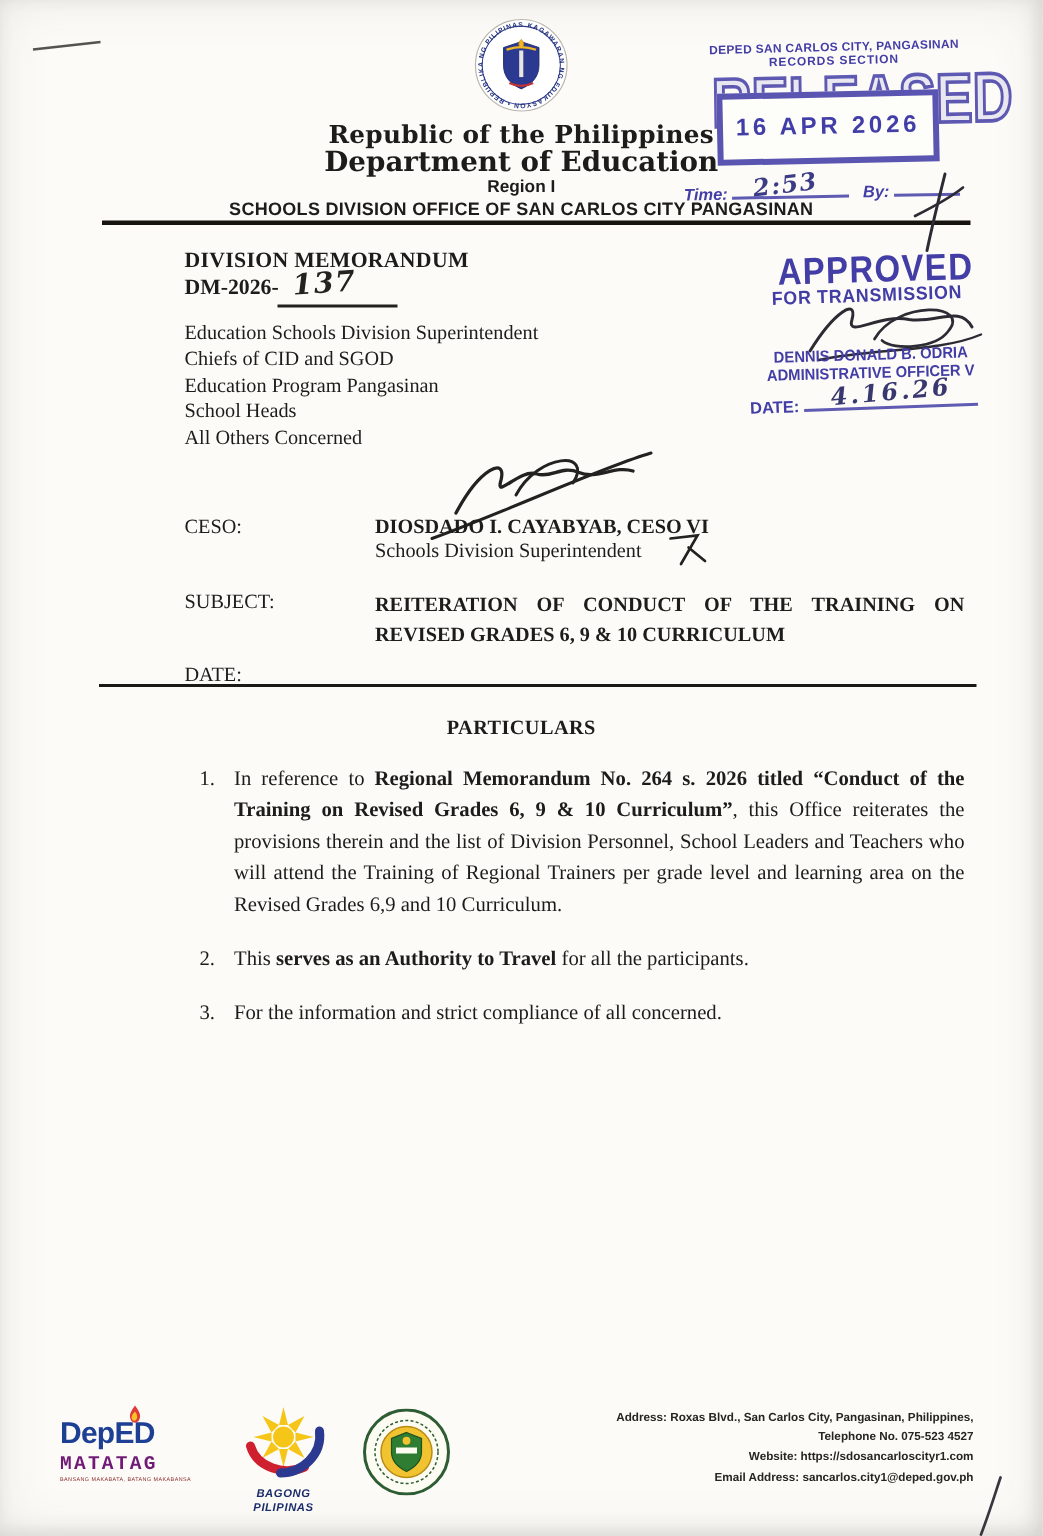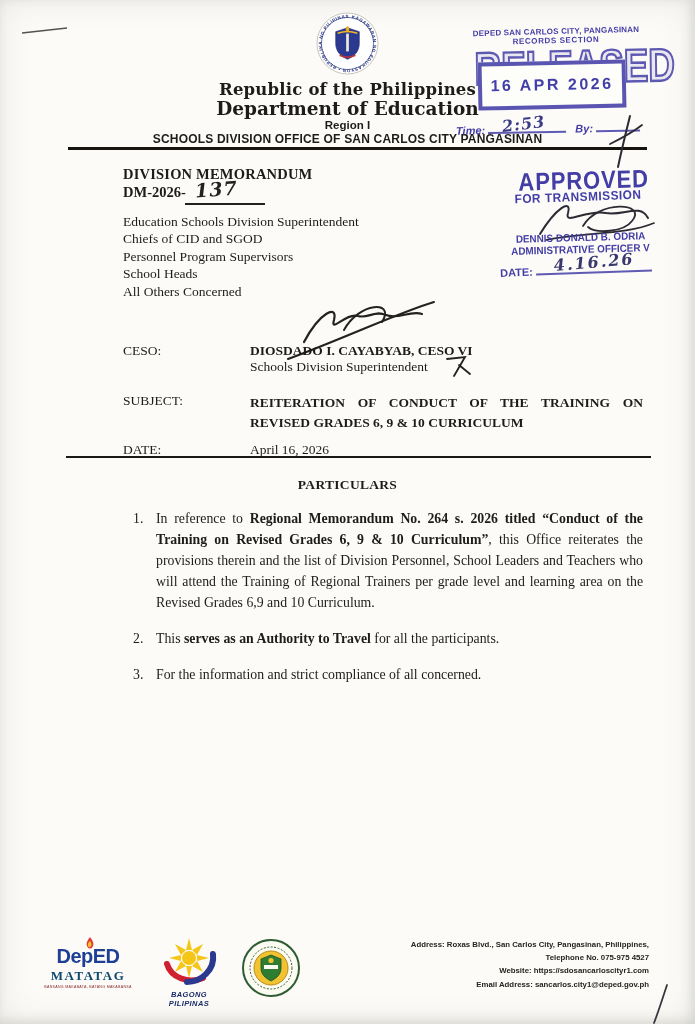--- a/index.html
+++ b/index.html
@@ -75,24 +75,24 @@
 
   
   .particulars { left:0; right:0; top:477px; text-align:center; font-weight:bold; font-size:13.5px; letter-spacing:0.3px; }
   .items { left:133px; right:52px; top:508px; }
   .memo-item { display:flex; margin-bottom:15px; }
   .item-num { width:23px; flex:none; font-size:13.8px; line-height:21px; }
   .item-text { flex:1; text-align:justify; font-size:13.8px; line-height:21px; }
 
   
   .footer-logos { left:40px; top:936px; display:flex; align-items:center; gap:14px; }
-  .logo-deped { position:relative; width:96px; height:62px; text-align:center; }
+  .logo-deped { position:relative; width:96px; height:62px; text-align:left; }
   .deped-word { font-family:"Liberation Sans", sans-serif; font-weight:800; font-size:20px; color:#1d3f94; letter-spacing:-0.5px; margin-top:8px; }
   .deped-flame { position:absolute; left:43px; top:0px; width:14px; height:16px; }
-  .matatag { font-family:Liberation Serif, serif; font-weight:800; font-size:13px; color:#0c4a6e; letter-spacing:1.5px; }
+  .matatag { font-family:Liberation Mono, monospace; font-weight:800; font-size:13px; color:#701a75; letter-spacing:1.5px; }
   .matatag-tag { font-family:"Liberation Sans", sans-serif; font-size:3.6px; color:#8a2b2b; letter-spacing:0.3px; margin-top:1px; }
   .logo-bp { width:78px; height:64px; text-align:center; }
   .bp-text { font-family:"Liberation Sans", sans-serif; font-weight:800; font-style:italic; font-size:7.5px; color:#1b2c6b; letter-spacing:0.4px; margin-top:-2px; }
   .footer-address { right:46px; top:938px; text-align:right; font-weight:bold; font-size:7.8px; line-height:13.2px; color:#26251f; }
 
   .crease { left:20px; top:24px; width:50px; height:12px; }
   .pen-mark { left:650px; top:983px; width:22px; height:42px; }
 </style>
 </head>
 <body>
@@ -161,21 +161,21 @@
     <span>DATE:</span>
     <span class="apv-date-line">
       <span class="apv-date-val">4.16.26</span>
     </span>
   </div>
 
   <div class="abs field-row to-row">
     <div class="field-value to-list">
         <div>Education Schools Division Superintendent</div>
         <div>Chiefs of CID and SGOD</div>
-        <div>Personnel Program Supervisors</div>
+        <div>Education Program Pangasinan</div>
         <div>School Heads</div>
         <div>All Others Concerned</div>
       </div>
   </div>
 
   <svg class="abs sig-super" viewBox="0 0 175 60">
     <path d="M22,42 C38,12 56,4 52,20 C48,34 64,12 76,16 C86,19 92,10 104,15 C116,20 128,10 140,14" stroke="#232220" stroke-width="2.2" fill="none" stroke-linecap="round"></path>
     <path d="M62,30 C77,2 114,0 100,22" stroke="#232220" stroke-width="2" fill="none" stroke-linecap="round"></path>
     <path d="M152,2 C118,12 58,40 6,59" stroke="#232220" stroke-width="2" fill="none" stroke-linecap="round"></path>
   </svg>
@@ -192,21 +192,20 @@
     <path d="M15,10 L26,19" stroke="#232220" stroke-width="1.8" fill="none" stroke-linecap="round"></path>
   </svg>
 
   <div class="abs field-row subject-row">
     <div class="field-label">SUBJECT:</div>
     <div class="field-value subject-val">REITERATION OF CONDUCT OF THE TRAINING ON REVISED GRADES 6, 9 &amp; 10 CURRICULUM</div>
   </div>
 
   <div class="abs field-row date-row">
     <div class="field-label">DATE:</div>
-    <div class="field-value">April 16, 2026</div>
   </div>
 
   <div class="abs mid-rule"></div>
 
   <div class="abs particulars">PARTICULARS</div>
   <div class="abs items">
       <div class="memo-item">
         <span class="item-num">1.</span>
         <span class="item-text"><span>In reference to </span><span class="b">Regional Memorandum No. 264 s. 2026 titled “Conduct of the Training on Revised Grades 6, 9 &amp; 10 Curriculum”</span><span>, this Office reiterates the provisions therein and the list of Division Personnel, School Leaders and Teachers who will attend the Training of Regional Trainers per grade level and learning area on the Revised Grades 6,9 and 10 Curriculum.</span></span>
       </div>
@@ -255,21 +254,21 @@
       <circle cx="29" cy="29" r="21" fill="none" stroke="#2e5d34" stroke-width="1" stroke-dasharray="2,1.5"></circle>
       <circle cx="29" cy="29" r="17" fill="#f2c330" stroke="#b98b14" stroke-width="1"></circle>
       <path d="M29,16 l10,4 v9 c0,6 -4,10 -10,13 c-6,-3 -10,-7 -10,-13 v-9 z" fill="#2e7d32" stroke="#1d5220" stroke-width="0.8"></path>
       <rect x="22" y="26" width="14" height="4" fill="#fdfcf3"></rect>
       <circle cx="29" cy="21.5" r="2.6" fill="#f2c330"></circle>
     </svg>
   </div>
 
   <div class="abs footer-address sans">
       <div>Address: Roxas Blvd., San Carlos City, Pangasinan, Philippines,</div>
-      <div>Telephone No. 075-975 4527</div>
+      <div>Telephone No. 075-523 4527</div>
       <div>Website: https://sdosancarloscityr1.com</div>
       <div>Email Address: sancarlos.city1@deped.gov.ph</div>
     </div>
 
   <svg class="abs pen-mark" viewBox="0 0 22 42">
     <path d="M17,2 C13,14 9,27 4,40" stroke="#38373f" stroke-width="1.8" fill="none" stroke-linecap="round"></path>
   </svg>
 
 </div>
 

